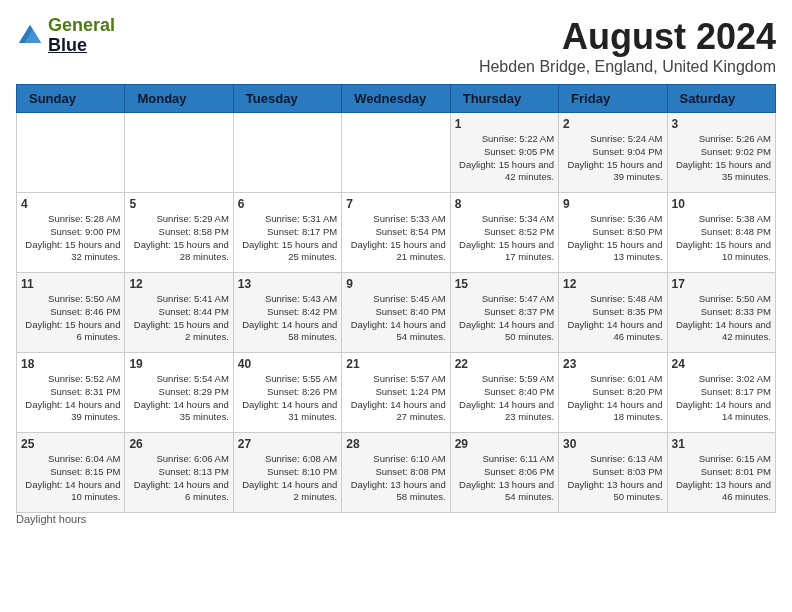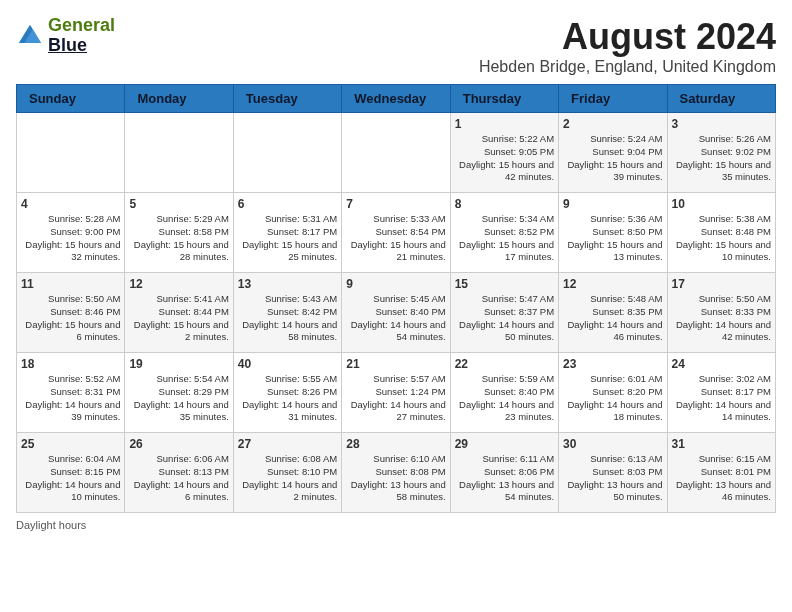--- a/index.html
+++ b/index.html
@@ -82,21 +82,20 @@
     .cell-content {
       font-size: 9.5px;
       line-height: 1.35;
       color: #333;
       text-align: right;
     }
     .empty-cell {
       background: #fff !important;
     }
     .footer-note {
-      margin-top: 6px;
       font-size: 11px;
       color: #555;
     }
   </style>
 </head>
 <body>
 
 <div class="header-area">
   <div class="logo">
     <svg class="logo-icon" viewBox="0 0 40 40" xmlns="http://www.w3.org/2000/svg">

